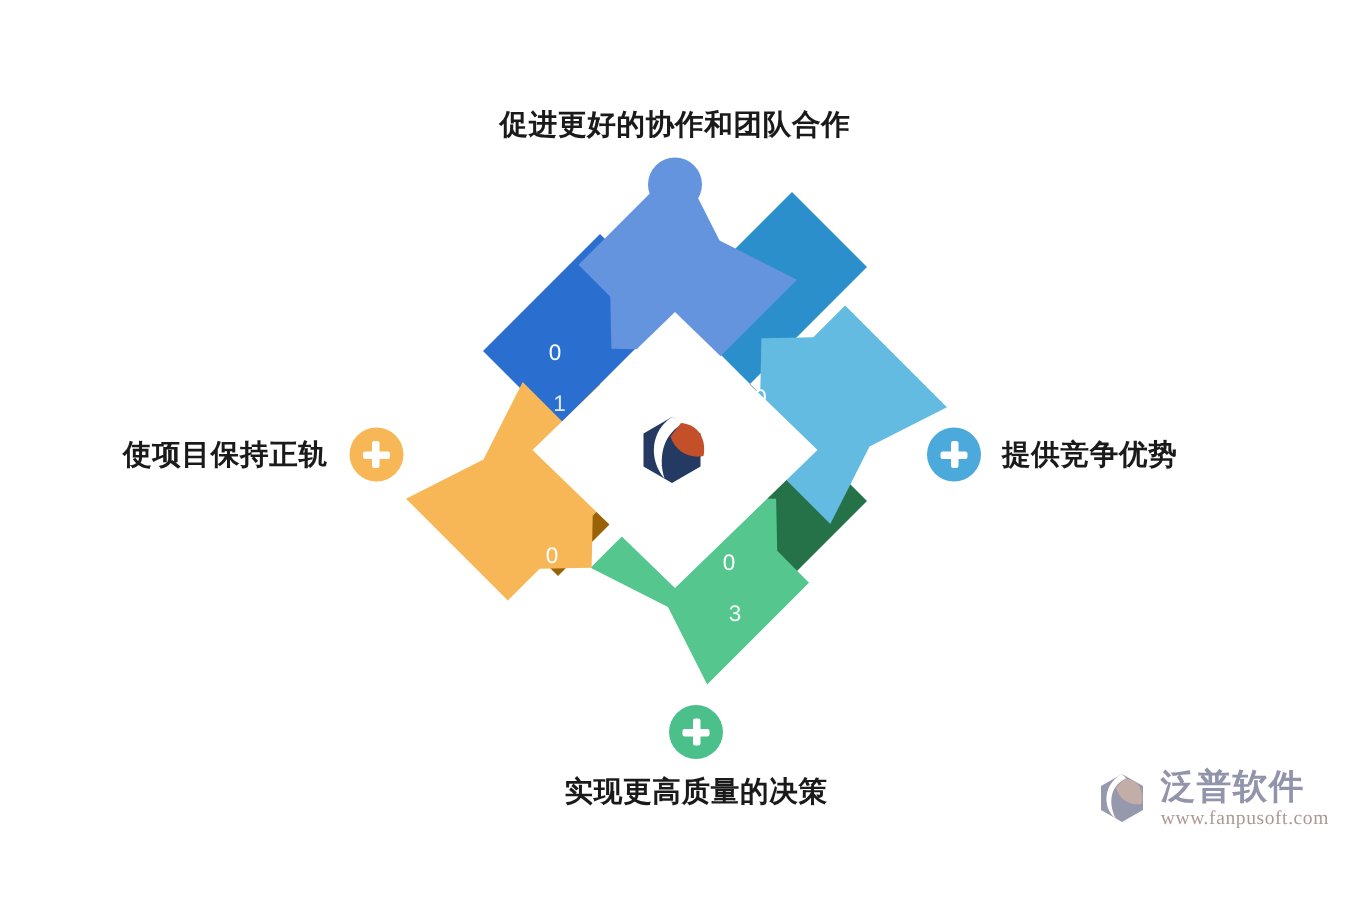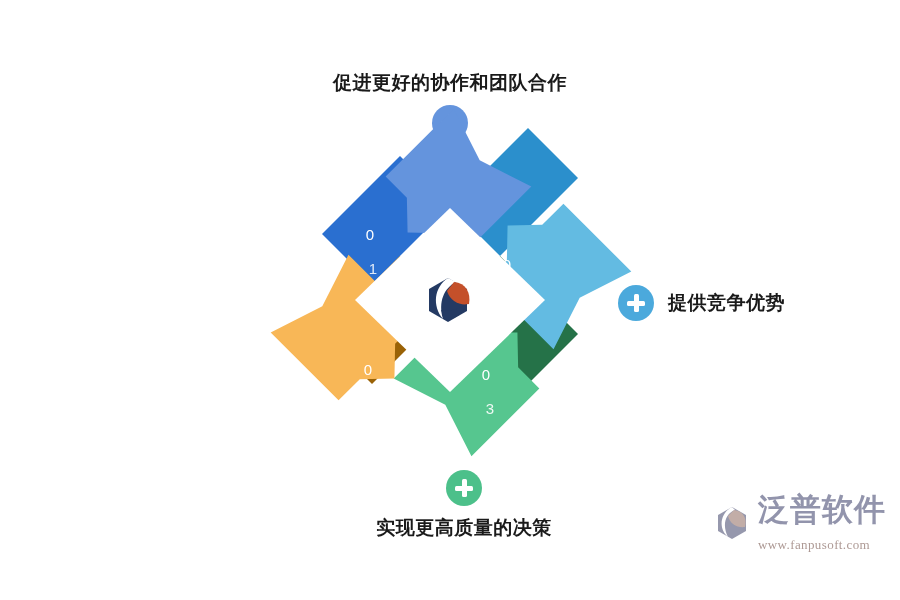--- a/index.html
+++ b/index.html
@@ -124,43 +124,47 @@
     gap: 6px;
     opacity: 0.95;
   }
   #watermark .wm-text-block {
     display: flex;
     flex-direction: column;
     align-items: flex-start;
     line-height: 1.05;
   }
   #watermark .wm-name {
-    font-size: 31px;
+    font-size: 23px;
     font-weight: bold;
     color: #8d8fa8;
     letter-spacing: 1px;
   }
   #watermark .wm-url {
     font-size: 13px;
     color: #a9948f;
     font-family: "Liberation Serif", "DejaVu Serif", serif;
     letter-spacing: 0.4px;
-    margin-top: 12px;
+    margin-top: 2px;
   }
 </style>
 </head>
 <body>
 
 <div id="canvas">
 
   <div class="callout" id="callout-top">
     <div class="callout-text">促进更好的协作和团队合作</div>
     <div class="plus-icon" id="icon-top" style="background: rgb(100, 148, 221);"></div>
   </div>
 
+  <div class="callout" id="callout-left">
+    <div class="callout-text">使项目保持正轨</div>
+    <div class="plus-icon" id="icon-left" style="background: rgb(248, 183, 87);"></div>
+  </div>
 
   <div class="callout" id="callout-right">
     <div class="plus-icon" id="icon-right" style="background: rgb(75, 169, 220);"></div>
     <div class="callout-text">提供竞争优势</div>
   </div>
 
   <div class="callout" id="callout-bottom">
     <div class="plus-icon" id="icon-bottom" style="background: rgb(76, 192, 138);"></div>
     <div class="callout-text">实现更高质量的决策</div>
   </div>

